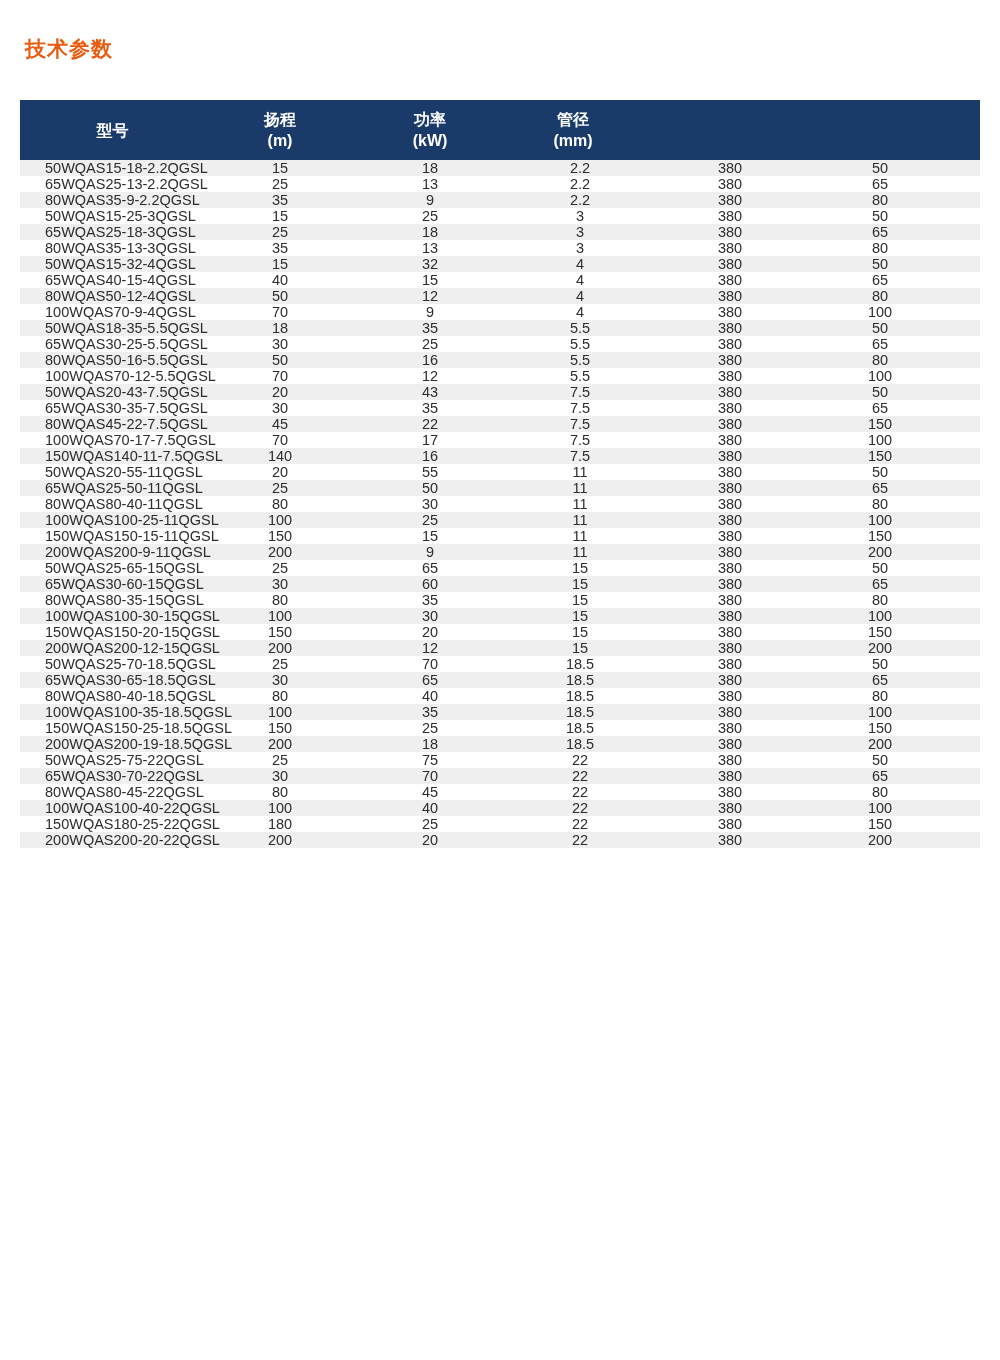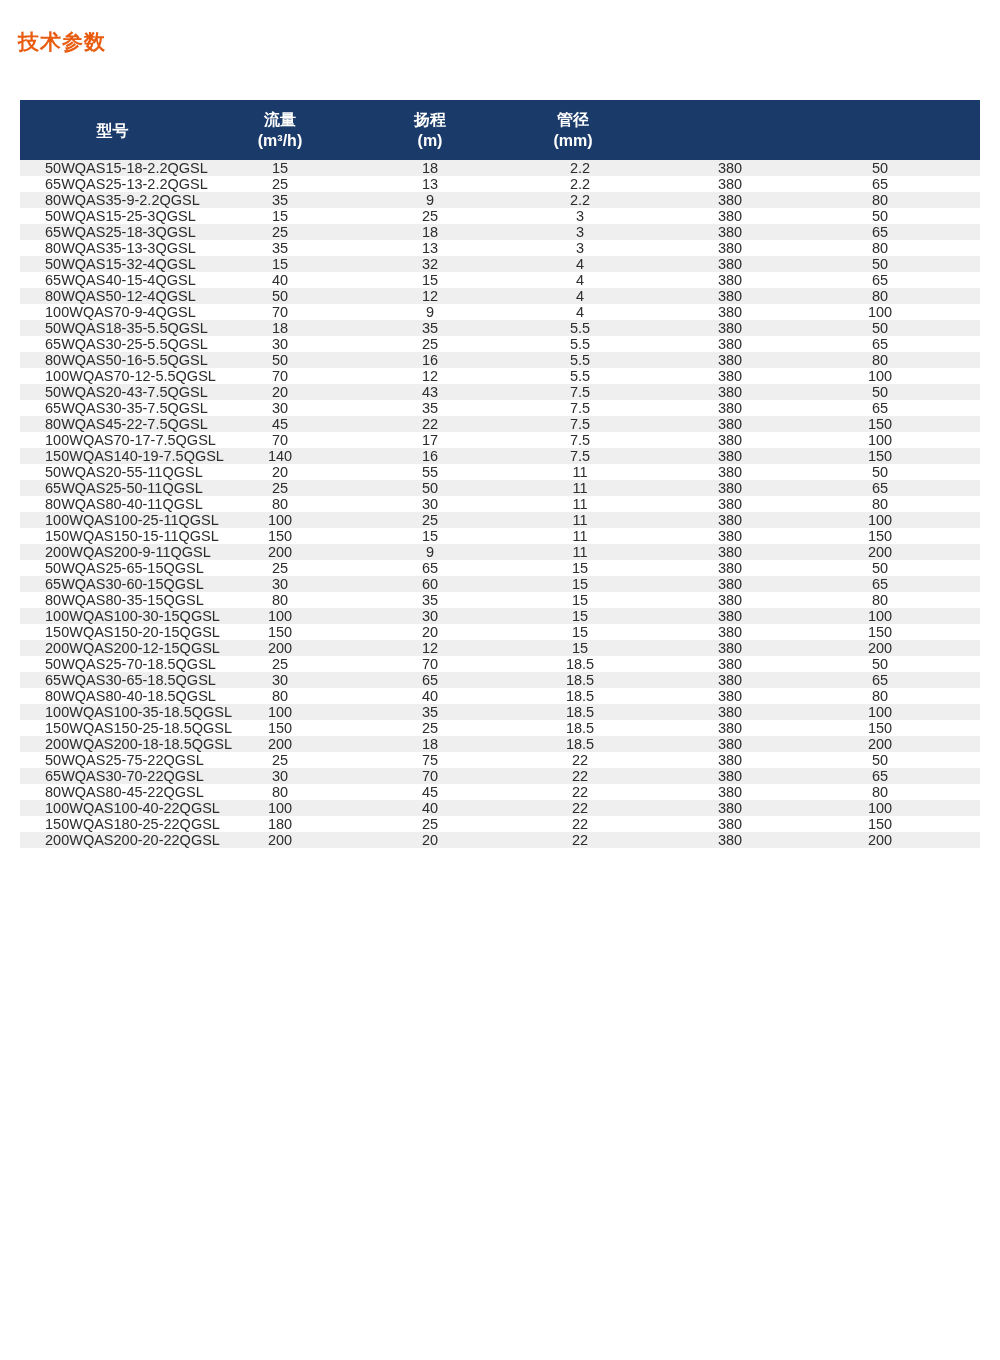--- a/index.html
+++ b/index.html
@@ -12,21 +12,21 @@
     position: relative;
     width: 1000px;
     height: 1360px;
     background: #ffffff;
     overflow: hidden;
   }
   .title {
     position: absolute;
     left: 18px;
     top: 28px;
-    margin: 0;
+    margin: 7px;
     font-size: 21px;
     font-weight: bold;
     letter-spacing: 1px;
     color: #e85c10;
   }
   .spec-table {
     position: absolute;
     left: 20px;
     top: 100px;
     width: 960px;
@@ -75,26 +75,26 @@
 
 <div class="page">
   <h1 class="title">技术参数</h1>
 
   <div class="spec-table">
     <div class="thead" id="thead">
         <div class="th">
           <span>型号</span>
         </div>
         <div class="th">
-          <span>流量</span>
-          <span>(m³/h)</span>
-        </div>
-        <div class="th">
           <span>扬程</span>
           <span>(m)</span>
+        </div>
+        <div class="th">
+          <span>功率</span>
+          <span>(kW)</span>
         </div>
         <div class="th">
           <span>管径</span>
           <span>(mm)</span>
         </div>
       </div>
     <div class="tbody" id="tbody">
         <div class="row">
           <div class="cell model">50WQAS15-18-2.2QGSL</div>
           <div class="cell">15</div>
@@ -233,21 +233,21 @@
         </div>
         <div class="row">
           <div class="cell model">100WQAS70-17-7.5QGSL</div>
           <div class="cell">70</div>
           <div class="cell">17</div>
           <div class="cell">7.5</div>
           <div class="cell">380</div>
           <div class="cell">100</div>
         </div>
         <div class="row">
-          <div class="cell model">150WQAS140-19-7.5QGSL</div>
+          <div class="cell model">150WQAS140-11-7.5QGSL</div>
           <div class="cell">140</div>
           <div class="cell">16</div>
           <div class="cell">7.5</div>
           <div class="cell">380</div>
           <div class="cell">150</div>
         </div>
         <div class="row">
           <div class="cell model">50WQAS20-55-11QGSL</div>
           <div class="cell">20</div>
           <div class="cell">55</div>
@@ -377,21 +377,21 @@
         </div>
         <div class="row">
           <div class="cell model">150WQAS150-25-18.5QGSL</div>
           <div class="cell">150</div>
           <div class="cell">25</div>
           <div class="cell">18.5</div>
           <div class="cell">380</div>
           <div class="cell">150</div>
         </div>
         <div class="row">
-          <div class="cell model">200WQAS200-18-18.5QGSL</div>
+          <div class="cell model">200WQAS200-19-18.5QGSL</div>
           <div class="cell">200</div>
           <div class="cell">18</div>
           <div class="cell">18.5</div>
           <div class="cell">380</div>
           <div class="cell">200</div>
         </div>
         <div class="row">
           <div class="cell model">50WQAS25-75-22QGSL</div>
           <div class="cell">25</div>
           <div class="cell">75</div>

